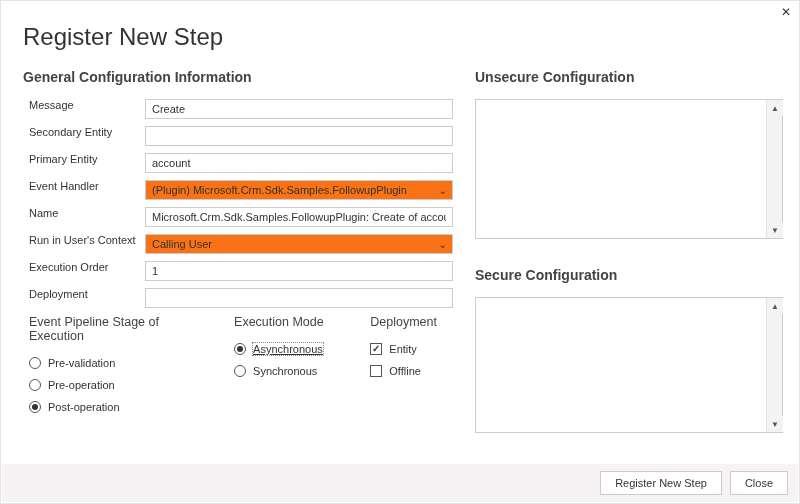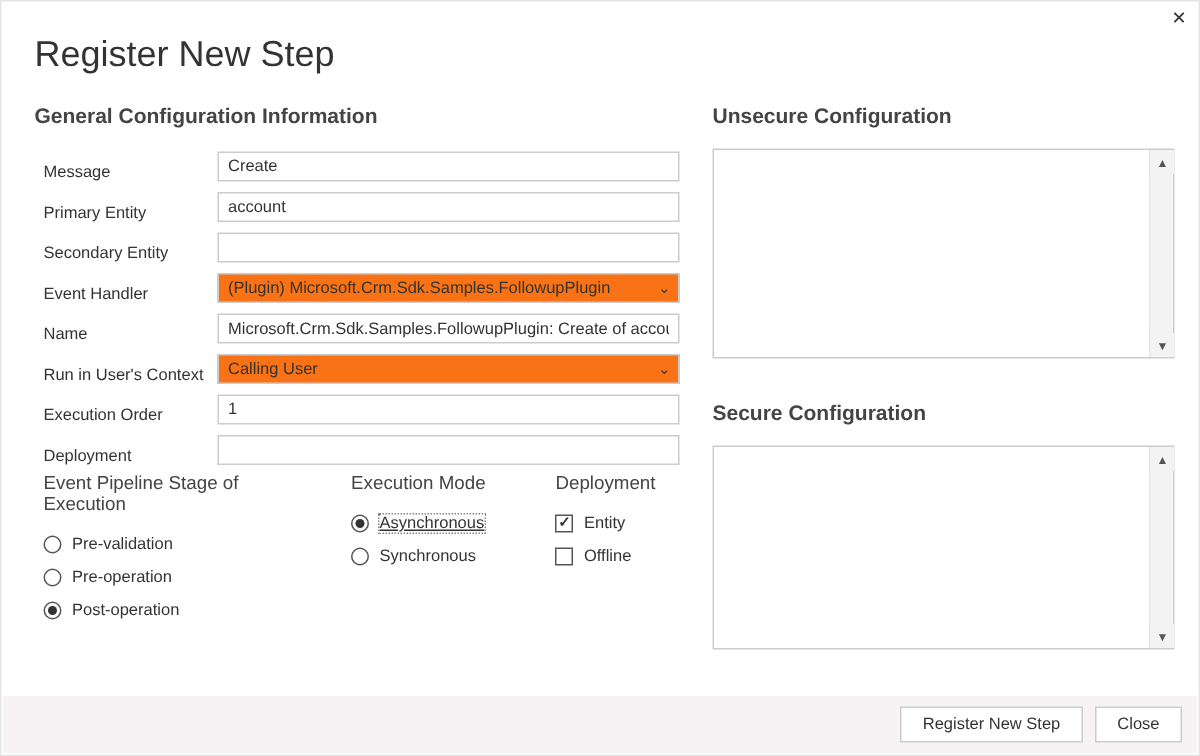--- a/index.html
+++ b/index.html
@@ -41,21 +41,21 @@
   .left-col { width: 442px; }
   .right-col { width: 310px; margin-left: 10px; }
   .section-header {
     font-size: 14px;
     font-weight: 700;
     color: #444;
     margin: 8px 0 14px 0;
   }
   .form-row {
     display: flex;
-    align-items: flex-end;
+    align-items: flex-start;
     margin-bottom: 5px;
     height: 22px;
   }
   .form-label {
     width: 122px;
     font-size: 11px;
     color: #333;
     padding-left: 6px;
   }
   .form-input {
@@ -201,26 +201,26 @@
 
   <div class="content">
     <div class="left-col">
       <div class="section-header">General Configuration Information</div>
 
       <div class="form-row">
         <div class="form-label">Message</div>
         <input class="form-input" value="Create" style="">
       </div>
       <div class="form-row">
+        <div class="form-label">Secondary Entity</div>
+        <input class="form-input" value="" style="">
+      </div>
+      <div class="form-row">
         <div class="form-label">Primary Entity</div>
         <input class="form-input" value="account" style="">
-      </div>
-      <div class="form-row">
-        <div class="form-label">Secondary Entity</div>
-        <input class="form-input" value="" style="">
       </div>
       <div class="form-row">
         <div class="form-label">Event Handler</div>
         <div class="select-wrap">
           <input class="form-select" readonly="" value="(Plugin) Microsoft.Crm.Sdk.Samples.FollowupPlugin" style="">
           <span class="select-caret">⌄</span>
         </div>
       </div>
       <div class="form-row">
         <div class="form-label">Name</div>

